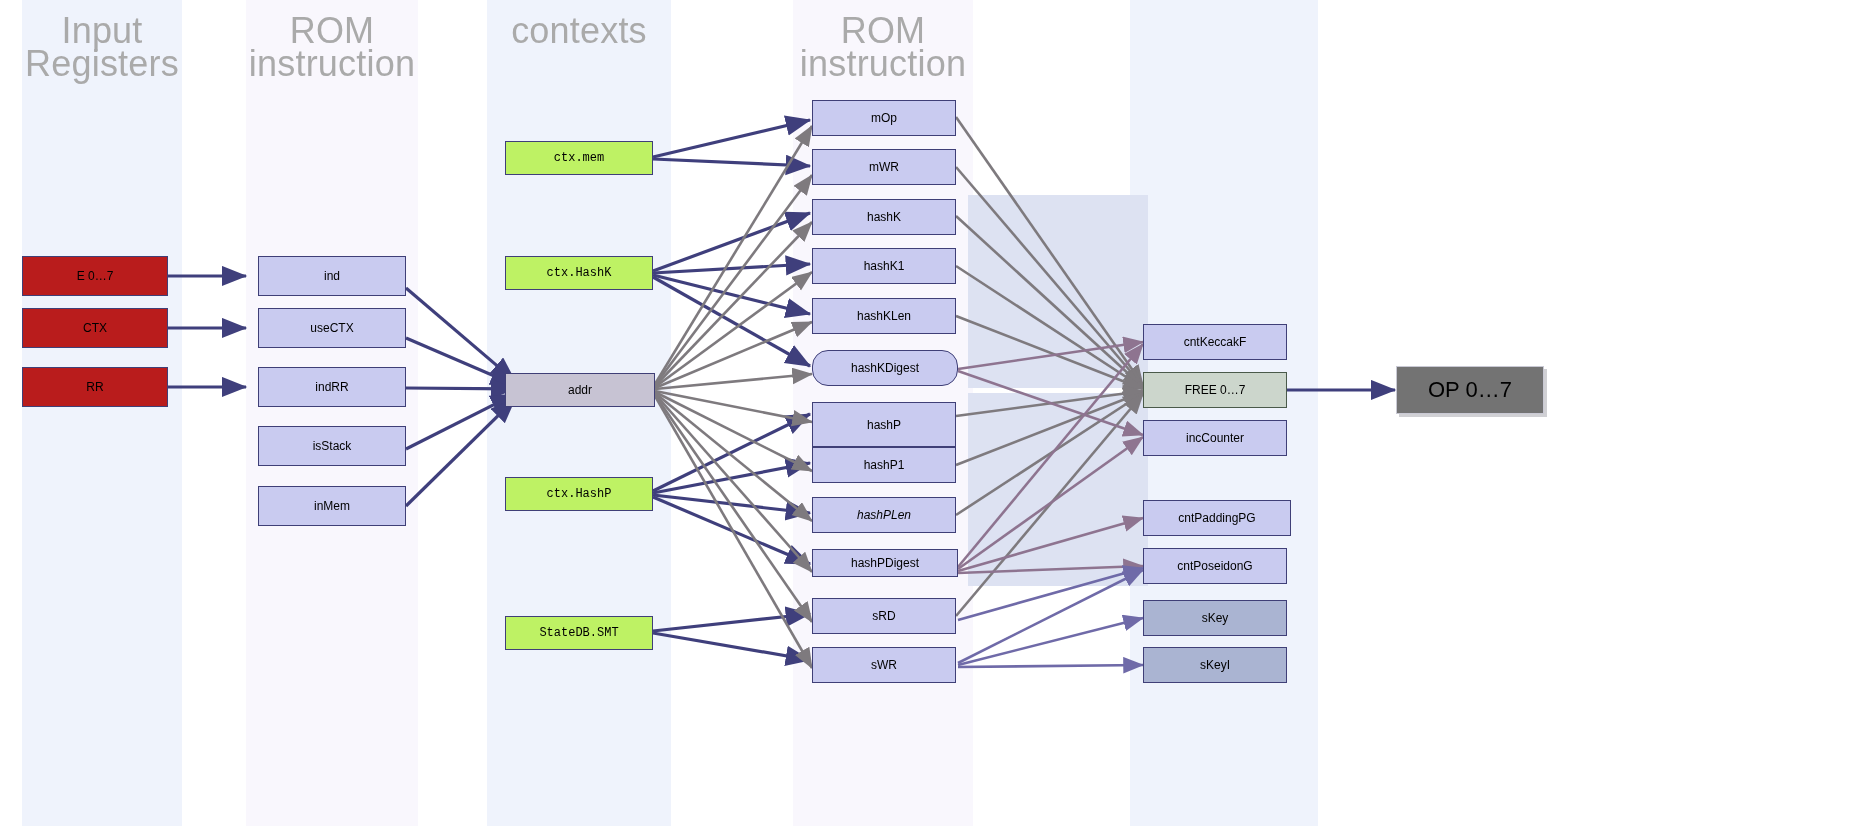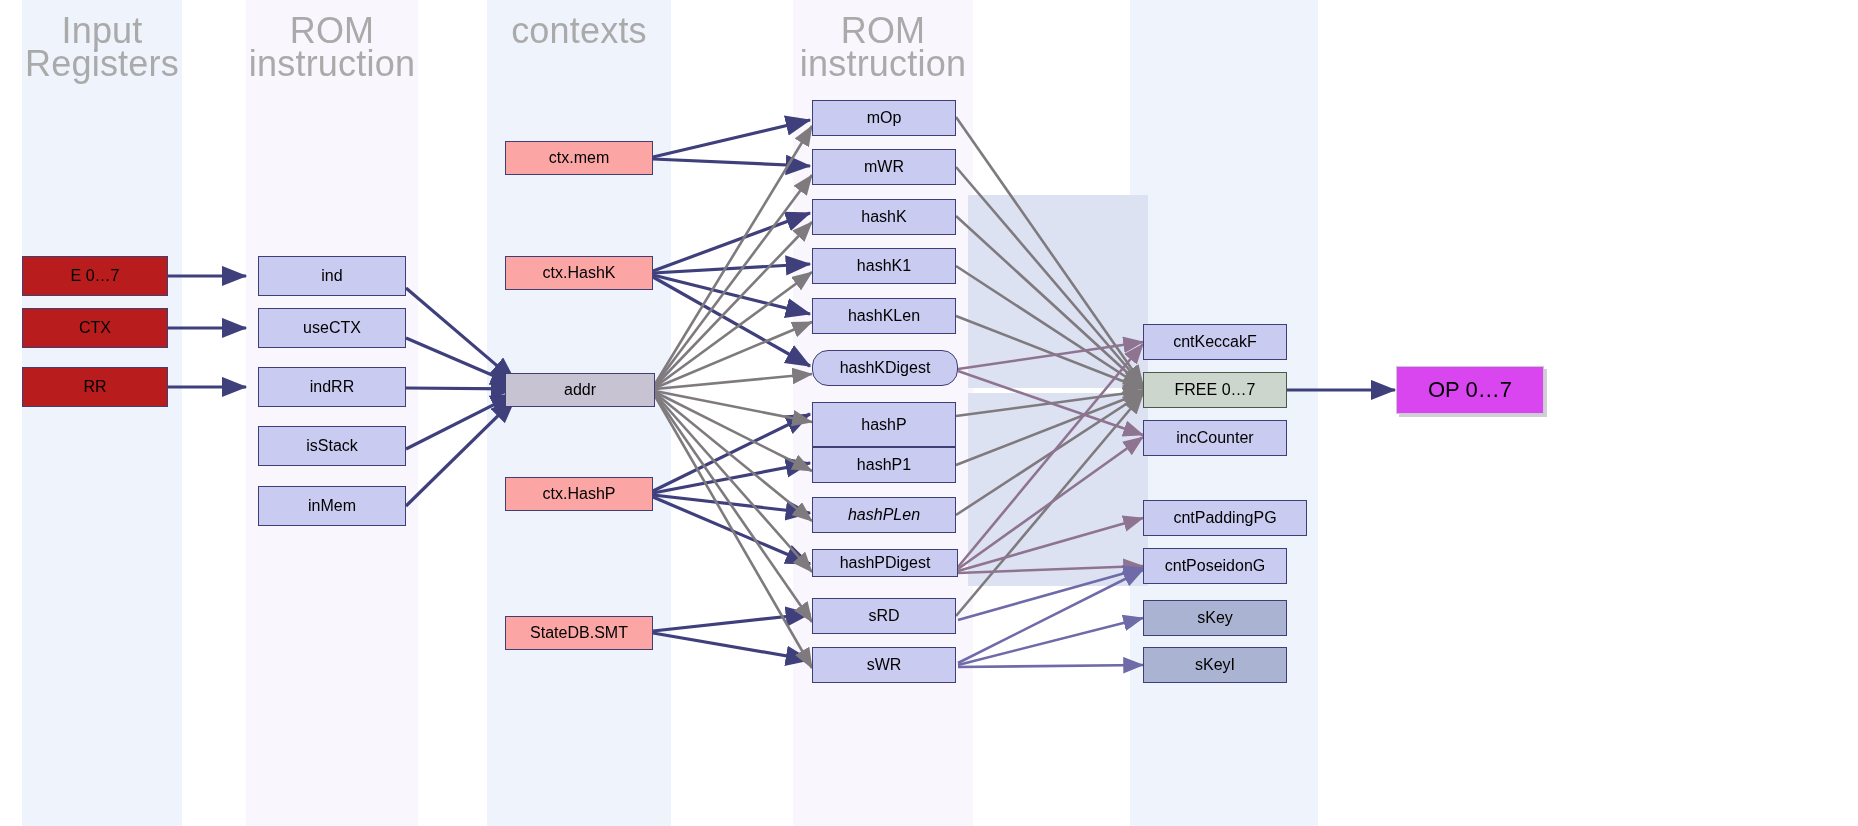--- a/index.html
+++ b/index.html
@@ -18,31 +18,31 @@
   
   .band{position:absolute;background:#dde2f2;}
 
   
   svg#edges{position:absolute;left:0;top:0;width:1858px;height:826px;overflow:visible;}
 
   
   .node{
     position:absolute;box-sizing:border-box;
     display:flex;align-items:center;justify-content:center;
-    font-size:16px;color:#000;white-space:nowrap;
+    font-size:12px;color:#000;white-space:nowrap;
     border:1px solid #3a3a78;
   }
   .n-lav   {background:#b91c1c;border-color:#3f3f77;}
   .n-lav2  {background:#c9cbf0;border-color:#3f3f77;}
-  .n-mauve {background:#fca5a5;border-color:#3f3f77;}
+  .n-mauve {background:#bef264;border-color:#3f3f77;font-family:Liberation Mono, monospace;}
   .n-addr  {background:#c7c3d3;border-color:#3f3f77;}
   .n-green {background:#ccd6cc;border-color:#4a5a4a;}
   .n-steel {background:#aab4d2;border-color:#3f3f77;}
   .n-op{
-    background:#d946ef;border:1px solid #c9c9d4;
+    background:#737373;border:1px solid #c9c9d4;
     box-shadow:3px 3px 0 rgba(150,150,160,.45);
     font-size:22px;
   }
 </style>
 </head>
 <body>
 
 <div id="stage">
 
   <div class="lane blue" style="left:22px;width:160px;"></div>
@@ -253,21 +253,21 @@
 
   <div class="node n-lav2" style="left:1143px;top:324px;width:144px;height:36px;">
     <span>cntKeccakF</span>
   </div>
   <div class="node n-green" style="left:1143px;top:372px;width:144px;height:36px;">
     <span>FREE 0…7</span>
   </div>
   <div class="node n-lav2" style="left:1143px;top:420px;width:144px;height:36px;">
     <span>incCounter</span>
   </div>
-  <div class="node n-lav2" style="left:1143px;top:500px;width:164px;height:36px;">
+  <div class="node n-lav2" style="left:1143px;top:500px;width:148px;height:36px;">
     <span>cntPaddingPG</span>
   </div>
   <div class="node n-lav2" style="left:1143px;top:548px;width:144px;height:36px;">
     <span>cntPoseidonG</span>
   </div>
   <div class="node n-steel" style="left:1143px;top:600px;width:144px;height:36px;">
     <span>sKey</span>
   </div>
   <div class="node n-steel" style="left:1143px;top:647px;width:144px;height:36px;">
     <span>sKeyI</span>

